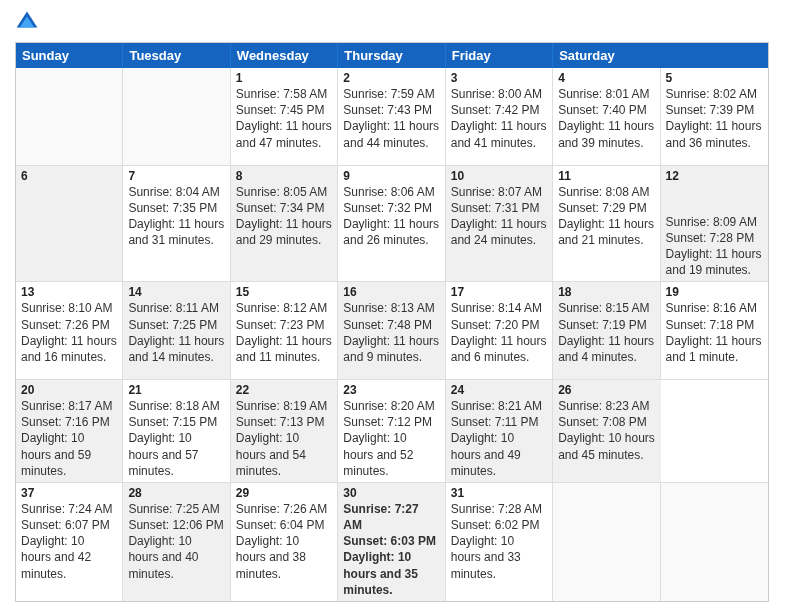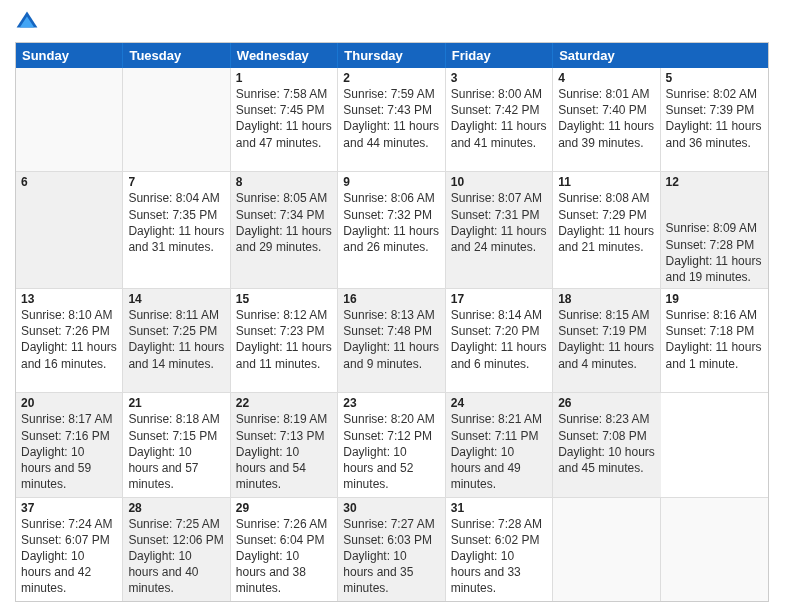--- a/index.html
+++ b/index.html
@@ -309,21 +309,21 @@
 Daylight: 10 hours and 40 minutes.</div>
           </div>
           <div class="cal-cell">
             <div class="day-number">29</div>
             <div class="day-info" style="white-space: pre-line;">Sunrise: 7:26 AM
 Sunset: 6:04 PM
 Daylight: 10 hours and 38 minutes.</div>
           </div>
           <div class="cal-cell shaded">
             <div class="day-number">30</div>
-            <div class="day-info" style="white-space: pre-line;">Sunrise: 7:27 AM
+            <div class="day-info" style="white-space: pre-line; font-weight: bold;">Sunrise: 7:27 AM
 Sunset: 6:03 PM
 Daylight: 10 hours and 35 minutes.</div>
           </div>
           <div class="cal-cell">
             <div class="day-number">31</div>
             <div class="day-info" style="white-space: pre-line;">Sunrise: 7:28 AM
 Sunset: 6:02 PM
 Daylight: 10 hours and 33 minutes.</div>
           </div>
           <div class="cal-cell empty"></div>

